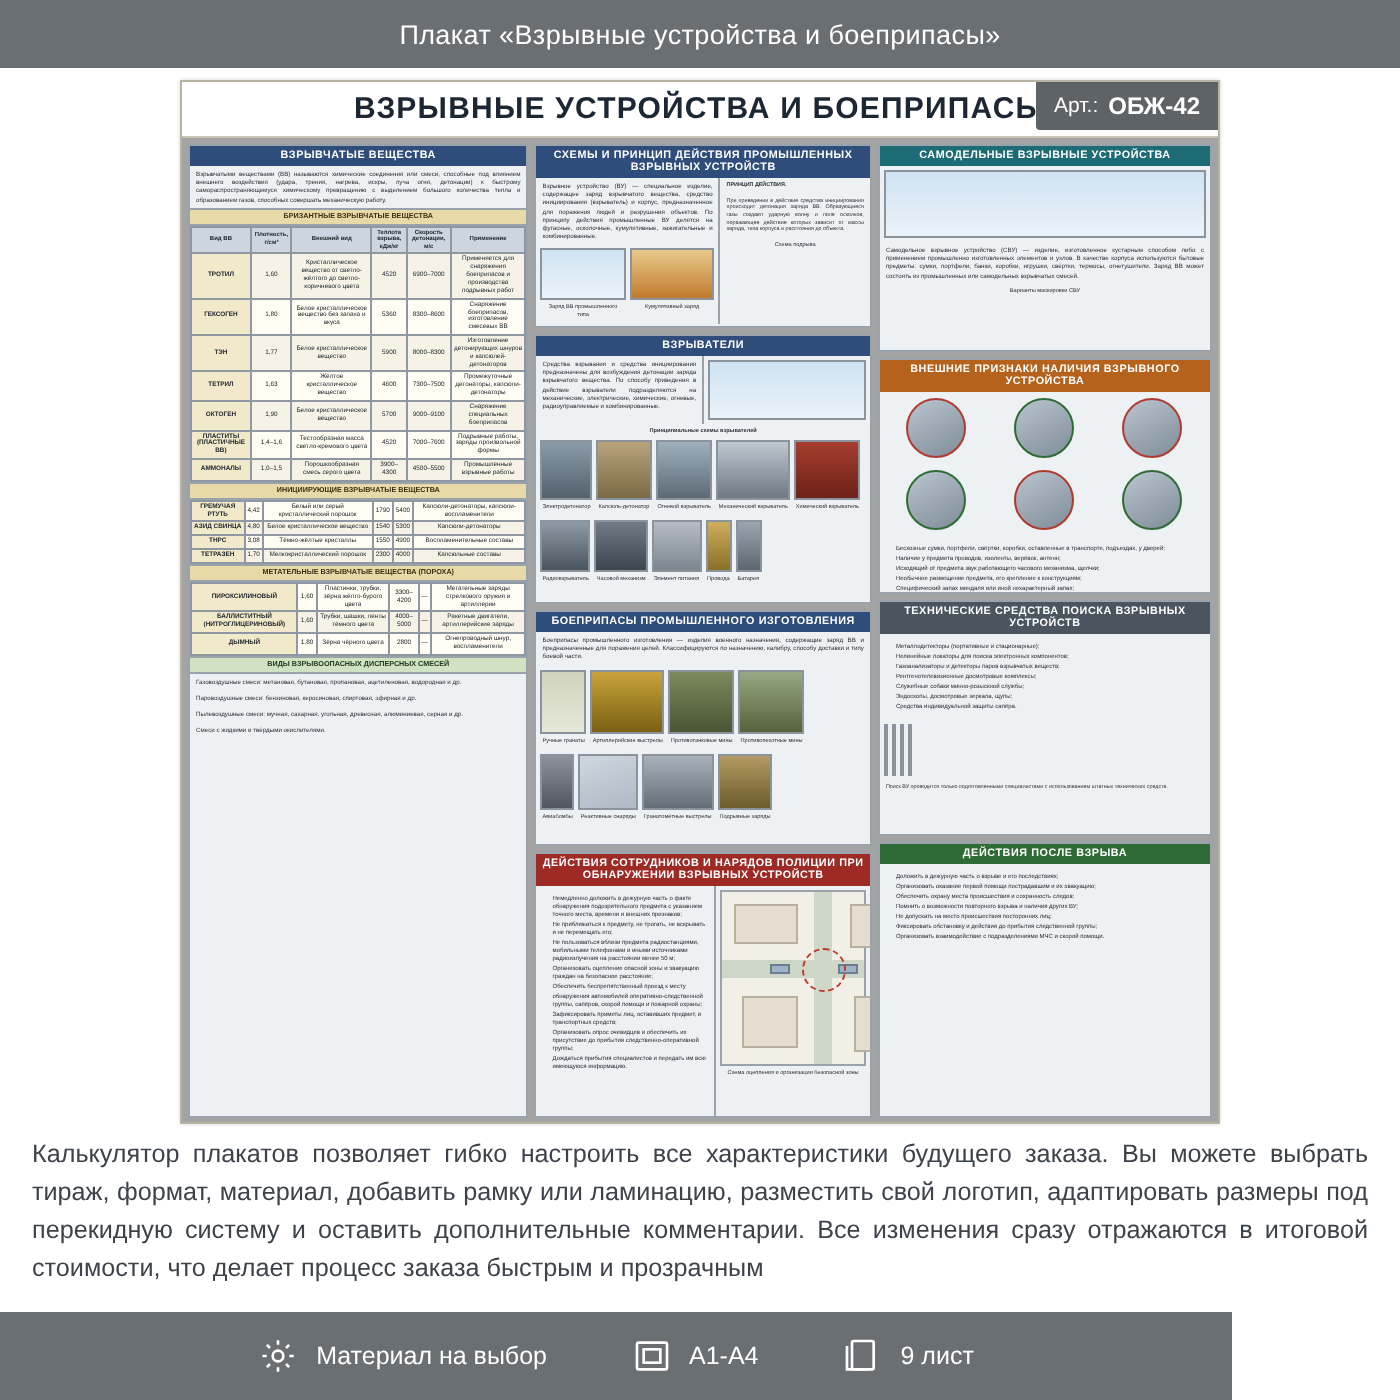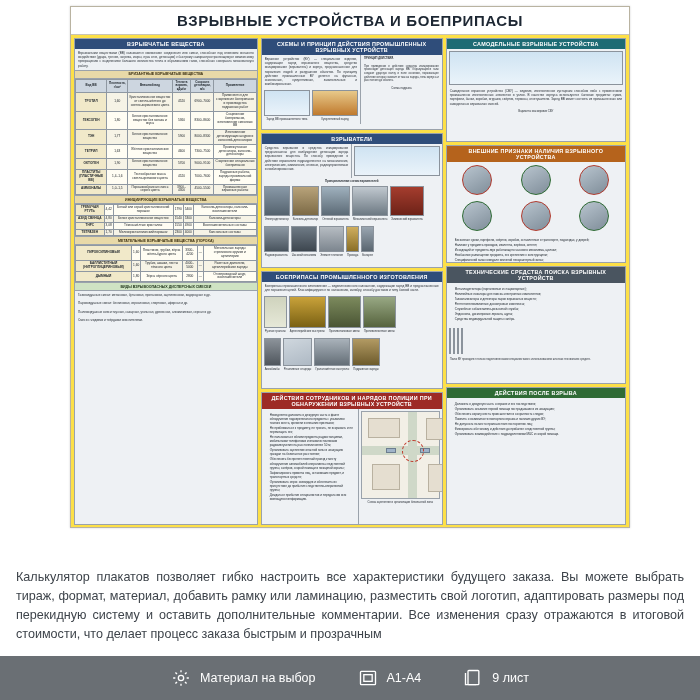--- a/index.html
+++ b/index.html
@@ -25,22 +25,22 @@
   
   .poster-wrap {
     position: relative;
     height: 534px;
     background: #ffffff;
     padding: 6px 8px 0 8px;
   }
   .poster {
     position: relative;
     margin: 0 auto;
-    width: 560px; height: 522px;
-    background: #fde047;
+    width: 520px; height: 522px;
+    background: #a3a3a3;
     border: 1px solid #b9b3a1;
     box-shadow: 0 0 2px rgba(0,0,0,.18);
     overflow: hidden;
   }
   .poster-title {
     height: 28px;
     background: #ffffff;
     border-bottom: 1px solid #c9c4b4;
     display:flex; align-items:center; justify-content:center;
     font-weight: bold;
@@ -178,42 +178,49 @@
     font-size: 12.6px;
     line-height: 1.5;
     color: #3d434a;
     text-align: justify;
   }
 
   
   .bottombar {
     position: absolute;
     left: 0; bottom: 0;
-    width: 700px; height: 44px;
+    width: 616px; height: 44px;
     background: #6a6f74;
     color: #fff;
     display: flex; align-items: center; justify-content: center;
     gap: 42px;
     font-size: 12.5px;
   }
   .bb-item { display:flex; align-items:center; gap:9px; }
   .bb-ico { width:20px; height:20px; display:block; }
   .bb-ico svg { display:block; }
 </style>
 </head>
 <body>
 
 <div class="page">
 
+  <div class="topbar">
+    <span>Плакат «Взрывные устройства и боеприпасы»</span>
+  </div>
 
   <div class="poster-wrap">
     <div class="poster">
 
       <div class="poster-title">ВЗРЫВНЫЕ УСТРОЙСТВА И БОЕПРИПАСЫ</div>
 
+      <div class="art-badge">
+        <span>Арт.:</span>
+        <b>ОБЖ-42</b>
+      </div>
 
       <div class="poster-body">
 
         <div class="col col-left">
           <div class="panel" style="flex:1;">
             <div class="panel-h">ВЗРЫВЧАТЫЕ ВЕЩЕСТВА</div>
             <div class="micro">Взрывчатыми веществами (ВВ) называются химические соединения или смеси, способные под влиянием внешнего воздействия (удара, трения, нагрева, искры, луча огня, детонации) к быстрому самораспространяющемуся химическому превращению с выделением большого количества тепла и образованием газов, способных совершать механическую работу.</div>
 
             <div class="subhead">БРИЗАНТНЫЕ ВЗРЫВЧАТЫЕ ВЕЩЕСТВА</div>
             <table class="tbl">

